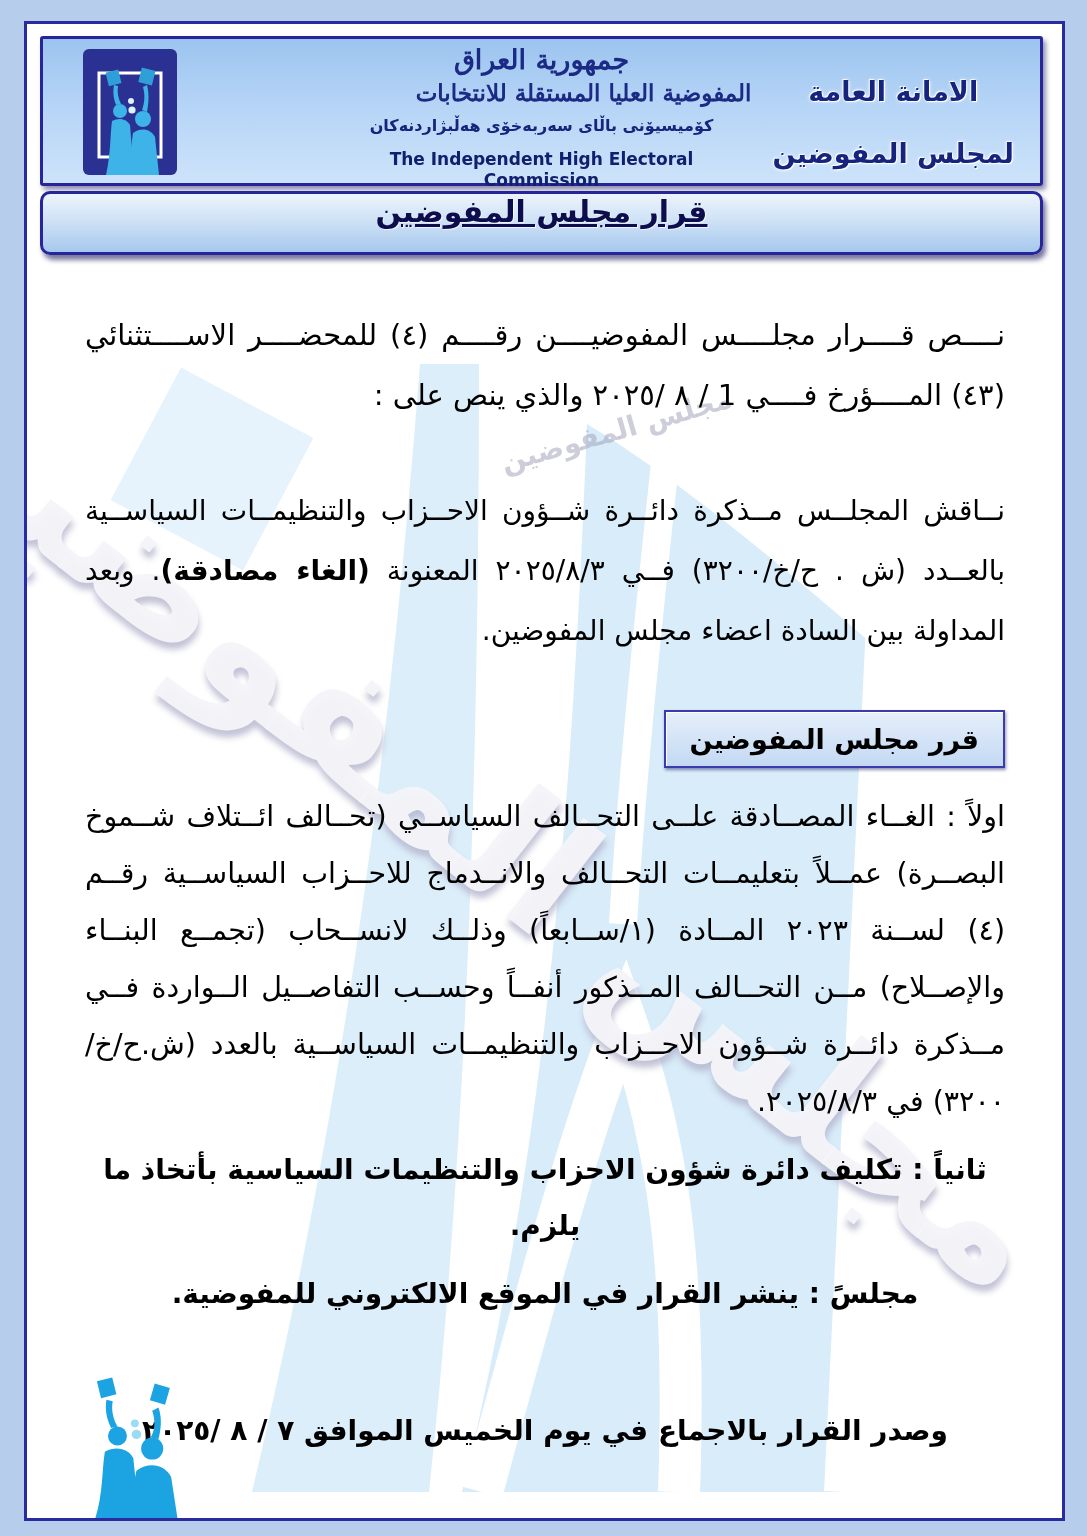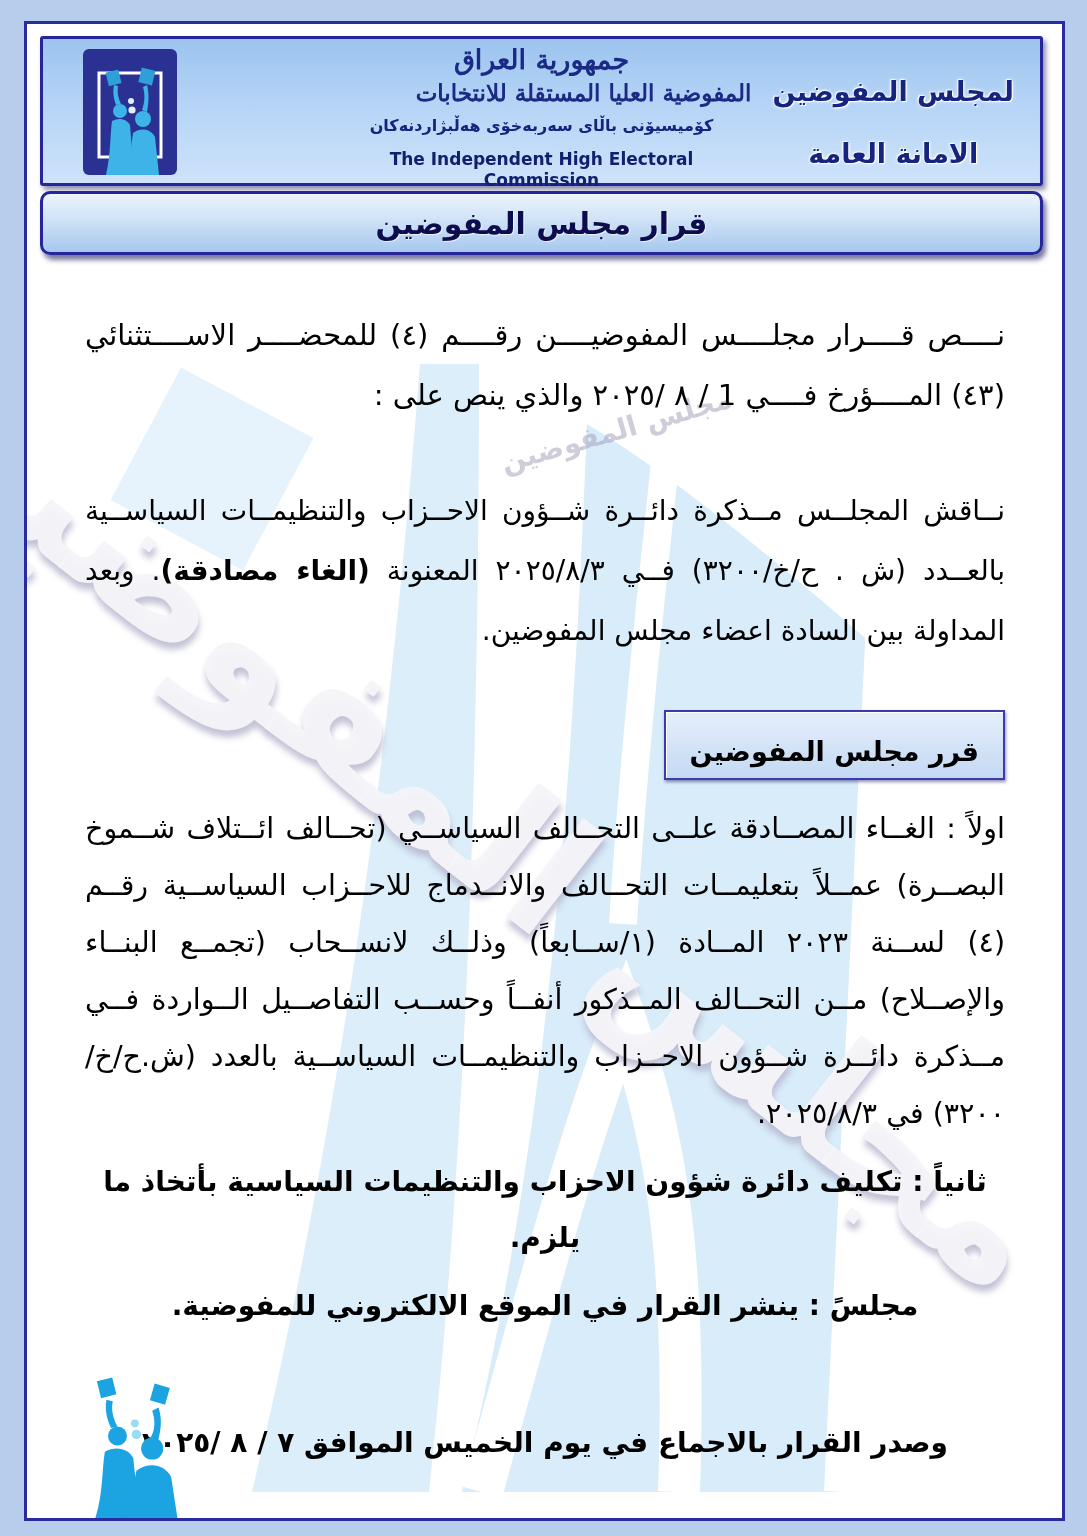--- a/index.html
+++ b/index.html
@@ -32,23 +32,24 @@
     position:absolute;right:26px;top:22px;text-align:center;
     font-size:27px;font-weight:bold;color:#16247e;line-height:2.3;
     text-shadow:1px 1px 0 #ffffff,-1px -1px 0 rgba(255,255,255,.8),0 0 4px #ffffff;
   }
   
   .title-bar{
     position:absolute;left:13px;top:167px;width:997px;height:58px;
     border:3px solid #26269a;border-radius:10px;
     background:linear-gradient(180deg,#ecf4fc 0%,#cfe2f6 45%,#a6c8ee 100%);
     box-shadow:3px 5px 5px rgba(10,10,80,.55);
-    display:flex;align-items:center;justify-content:center;
+    display:flex;align-items:flex-start;justify-content:center;
     font-size:30px;font-weight:bold;color:#0d0d4d;
     text-shadow:1px 1px 1px rgba(255,255,255,.7);
+    text-decoration:underline;
   }
   
   .grey-area{position:absolute;left:18px;top:240px;width:985px;height:1228px;background:#e8e7f0;}
   .watermark{position:absolute;inset:0;overflow:hidden;pointer-events:none;}
   .wm-text-big{
     position:absolute;left:10px;top:620px;width:1100px;
     transform:rotate(38deg);transform-origin:300px 200px;
     font-size:165px;font-weight:bold;white-space:nowrap;
     color:rgba(244,244,249,.95);text-shadow:5px 5px 6px rgba(180,180,205,.8);
     direction:rtl;
@@ -64,21 +65,21 @@
     direction:rtl;color:#000;
   }
   .intro{font-size:29px;line-height:2.07;text-align:justify;margin:40px 0 0 0;font-weight:500;}
   .para2{font-size:28px;line-height:2.15;text-align:justify;margin:56px 0 0 0;font-weight:500;}
   .para2 b{font-weight:bold;}
   .badge-row{margin:48px 0 0 0;}
   .badge{
     display:inline-block;border:2px solid #3b3bab;
     background:linear-gradient(180deg,#e6effb 0%,#c3d9f3 100%);
     box-shadow:1px 2px 3px rgba(10,10,90,.45),inset 1px 1px 0 #ffffff;
-    padding:24px 24px 11px 24px;font-size:27px;font-weight:bold;color:#000;
+    padding:12px 24px 11px 24px;font-size:27px;font-weight:bold;color:#000;
   }
   .item{font-size:28.5px;line-height:2.0;text-align:justify;font-weight:normal;margin:20px 0 0 0;}
   .item-short{font-size:28px;line-height:2.0;text-align:center;font-weight:bold;margin:12px 0 0 0;}
   .closing{font-size:28px;font-weight:bold;text-align:center;margin:92px 0 0 0;}
   .bottom-logo{position:absolute;left:36px;top:1352px;width:150px;height:142px;}
 </style>
 </head>
 <body>
 
 <div class="page">
@@ -126,22 +127,22 @@
         <circle cx="49" cy="61" r="3.6" fill="#dff2fd"></circle>
       </svg>
     </div>
     <div class="header-center">
       <div class="h-callig1">جمهورية العراق</div>
       <div class="h-callig2">المفوضية العليا المستقلة للانتخابات</div>
       <div class="h-kurdish">كۆمیسیۆنی باڵای سەربەخۆی هەڵبژاردنەکان</div>
       <div class="h-english">The Independent High Electoral Commission</div>
     </div>
     <div class="header-right">
+      <div>الامانة العامة</div>
       <div>لمجلس المفوضين</div>
-      <div>الامانة العامة</div>
     </div>
   </div>
 
   <div class="title-bar">
     <span>قرار مجلس المفوضين</span>
   </div>
 
   <div class="content" dir="rtl">
     <p class="intro">نــــص قــــرار مجلــــس المفوضيــــن رقــــم (٤) للمحضــــر الاســــتثنائي (٤٣) المــــؤرخ فــــي 1 / ٨ /٢٠٢٥ والذي ينص على :</p>
     <p class="para2"><span>نــاقش المجلــس مــذكرة دائــرة شــؤون الاحــزاب والتنظيمــات السياســية بالعــدد (ش . ح/خ/٣٢٠٠) فــي ٢٠٢٥/٨/٣ المعنونة </span><b>(الغاء مصادقة)</b><span>. وبعد المداولة بين السادة اعضاء مجلس المفوضين.</span></p>

